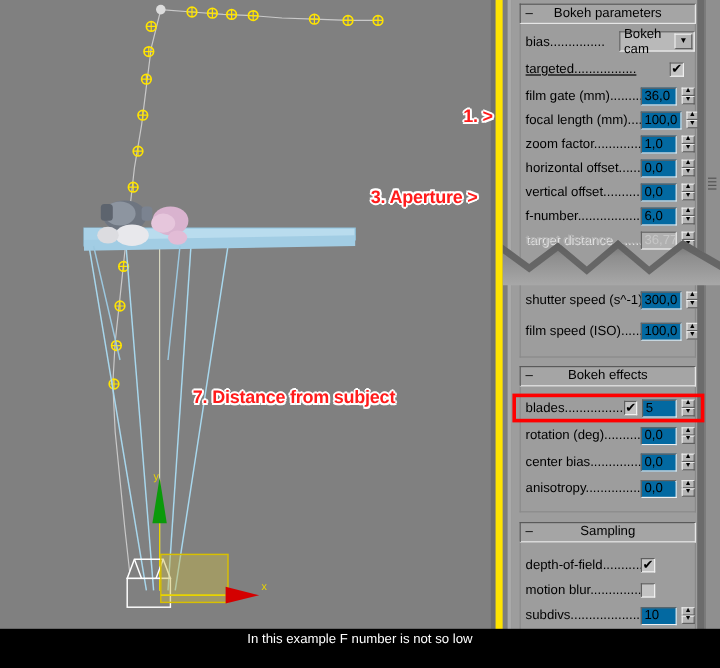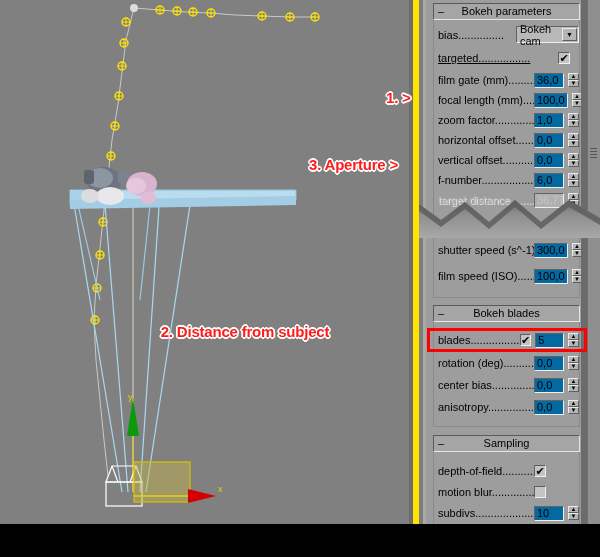--- a/index.html
+++ b/index.html
@@ -186,21 +186,21 @@
       <g>
         <rect x="134" y="462" width="56" height="40" fill="#c8b84a" fill-opacity="0.45" stroke="#d8c000" stroke-width="1.2"></rect>
         <line x1="134" y1="496" x2="188" y2="496" stroke="#e8d400" stroke-width="1.4"></line>
         <polygon points="188,489 216,496 188,503" fill="#d40000"></polygon>
       </g>
       <text x="218" y="492" font-family="Liberation Sans, sans-serif" font-size="9" fill="#e8d400">x</text>
       <text x="128" y="400" font-family="Liberation Sans, sans-serif" font-size="9" fill="#e8d400">y</text>
     </svg>
 
     <div class="anno" id="anno2">
-      <div>2. Distance from subject</div>
+      <div>7. Distance from subject</div>
     </div>
   </div>
 
   <div id="edge-dark"></div>
   <div id="yellow-edge"></div>
   <div id="edge-grey1"></div>
   <div id="edge-grey2"></div>
 
   <div class="anno" id="anno1">1. &gt;</div>
   <div class="anno" id="anno3">3. Aperture &gt;</div>
@@ -345,21 +345,21 @@
                   <span>▼</span>
                 </span>
             </span>
           </div>
         </div>
       </div>
 
       <div class="rollout" style="margin-top:7px;">
         <div class="rollout-head">
           <span class="minus">–</span>
-          <span>Bokeh blades</span>
+          <span>Bokeh effects</span>
         </div>
         <div class="rollout-body">
 
           <div class="row" style="margin-top:5px;">
             <span class="lbl" style="width:82px;">blades.................</span>
             <span class="cb" style="margin-right:4px;">✔</span>
             <span class="field" style="width:40px;">5</span>
             <span class="spinner">
               <span class="sp">
                   <span>▲</span>
@@ -470,15 +470,16 @@
         <stop offset="100%" stop-color="#a8a8a8"></stop>
       </linearGradient>
     </defs>
     <polygon points="0,12 22,28 46,10 70,30 96,8 122,30 150,8 181,26 181,46 0,46" fill="url(#tg)"></polygon>
     <polygon points="0,12 22,28 46,10 70,30 96,8 122,30 150,8 181,26 181,33 150,15 122,37 96,15 70,37 46,17 22,35 0,19" fill="#5e5e5e" opacity="0.85"></polygon>
   </svg>
 
   <div id="blades-highlight"></div>
 
   <div id="caption">
+    <div>In this example F number is not so low</div>
   </div>
 
 </div>
 
 </body></html>

